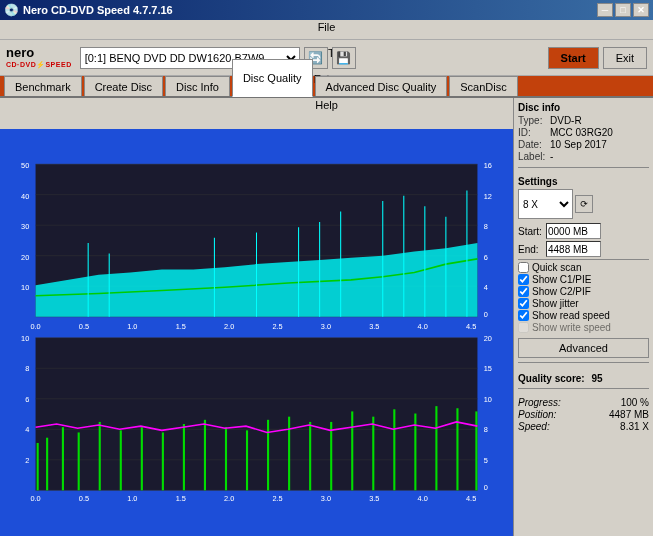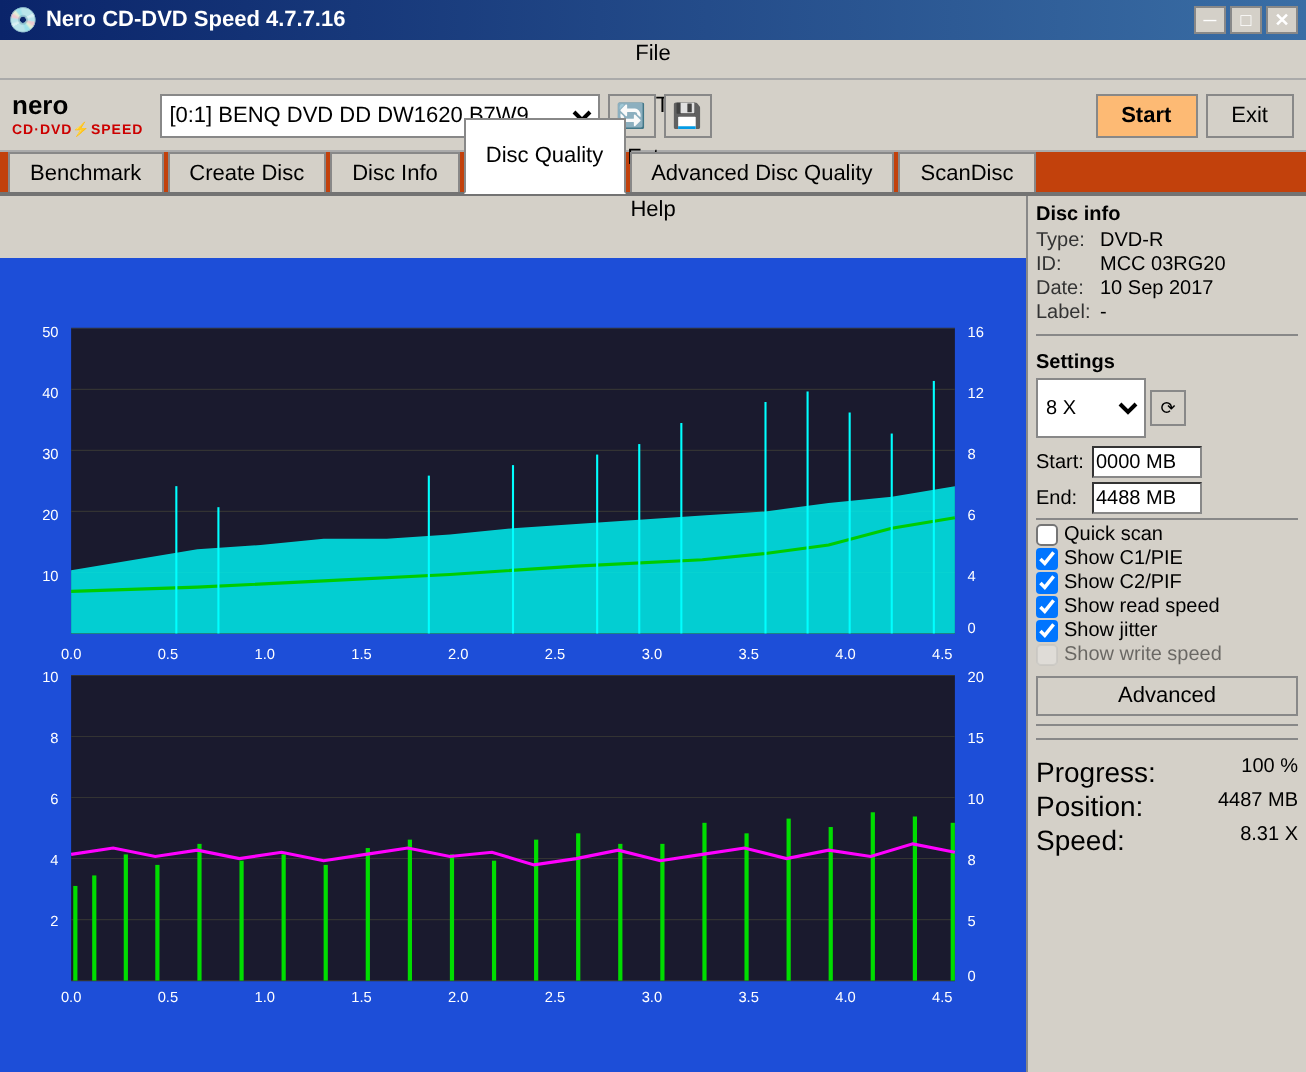--- a/index.html
+++ b/index.html
@@ -12,21 +12,21 @@
     .titlebar-btn { width: 16px; height: 14px; background: #d4d0c8; border: 1px solid #888; display: flex; align-items: center; justify-content: center; font-size: 9px; cursor: pointer; }
 
     
     .menubar { background: #d4d0c8; height: 20px; display: flex; align-items: center; border-bottom: 1px solid #aaa; padding: 0 4px; gap: 12px; flex-direction: column; }
     .menubar-item { font-size: 11px; cursor: pointer; padding: 1px 4px; }
 
     
     .toolbar { background: #d4d0c8; height: 36px; display: flex; align-items: center; padding: 2px 6px; gap: 4px; border-bottom: 1px solid #aaa; }
     .drive-select { height: 22px; width: 220px; font-size: 11px; border: 1px solid #888; background: white; }
     .toolbar-icon-btn { width: 24px; height: 22px; background: #d4d0c8; border: 1px solid #888; display: flex; align-items: center; justify-content: center; cursor: pointer; font-size: 12px; }
-    .start-btn { height: 22px; padding: 0 12px; background: #fdba74; border: 1px solid #888; cursor: pointer; font-size: 11px; font-weight: bold; }
+    .start-btn { height: 22px; padding: 0 12px; background: #c2410c; border: 1px solid #888; cursor: pointer; font-size: 11px; font-weight: bold; }
     .exit-btn { height: 22px; padding: 0 12px; background: #d4d0c8; border: 1px solid #888; cursor: pointer; font-size: 11px; }
 
     
     .tabs { background: #c2410c; height: 22px; display: flex; align-items: flex-end; padding: 0 4px; gap: 2px; border-bottom: 2px solid #737373; }
     .tab { height: 20px; padding: 0 10px; border: 1px solid #888; border-bottom: none; background: #d4d0c8; cursor: pointer; font-size: 11px; display: flex; align-items: center; }
     .tab.active { background: white; border-bottom: 1px solid white; margin-bottom: -1px; height: 38px; }
 
     
     .main { display: flex; height: calc(536px - 20px - 20px - 36px - 22px); }
 
@@ -55,21 +55,21 @@
     .checkbox-label { font-size: 10px; }
 
     .advanced-btn { width: 100%; height: 20px; background: #d4d0c8; border: 1px solid #888; cursor: pointer; font-size: 11px; margin-top: 4px; }
 
     .quality-row { margin-top: 6px; }
     .quality-label { font-size: 10px; font-weight: bold; }
     .quality-value { font-size: 10px; color: black; font-weight: bold; }
 
     .progress-section { margin-top: 4px; }
     .prog-row { display: flex; justify-content: space-between; margin-bottom: 1px; }
-    .prog-label { font-size: 14px; }
+    .prog-label { font-size: 10px; font-style: italic; }
     .prog-value { font-size: 10px; }
 
     
     .chart-svg { width: 100%; height: 100%; }
 
     .nero-logo { display: flex; flex-direction: column; margin-right: 4px; }
 
     .divider-line { height: 1px; background: #888; margin: 2px 0; }
   </style>
 </head>
@@ -286,36 +286,40 @@
       <div class="checkbox-row">
         <input type="checkbox" checked="" style="">
         <span class="checkbox-label">Show C1/PIE</span>
       </div>
       <div class="checkbox-row">
         <input type="checkbox" checked="" style="">
         <span class="checkbox-label">Show C2/PIF</span>
       </div>
       <div class="checkbox-row">
         <input type="checkbox" checked="" style="">
+        <span class="checkbox-label">Show jitter</span>
+      </div>
+      <div class="checkbox-row">
+        <input type="checkbox" checked="" style="">
         <span class="checkbox-label">Show read speed</span>
-      </div>
-      <div class="checkbox-row">
-        <input type="checkbox" checked="" style="">
-        <span class="checkbox-label">Show jitter</span>
       </div>
       <div class="checkbox-row" style="opacity:0.5;">
         <input type="checkbox" disabled="" style="">
         <span class="checkbox-label">Show write speed</span>
       </div>
 
       <button class="advanced-btn">Advanced</button>
     </div>
 
     <div class="divider-line"></div>
 
+    <div class="quality-row">
+      <span class="quality-label">Quality score:</span>
+      <span class="quality-value" style="margin-left:4px;">95</span>
+    </div>
 
     <div class="divider-line"></div>
 
     <div class="progress-section">
       <div class="prog-row">
         <span class="prog-label">Progress:</span>
         <span class="prog-value">100 %</span>
       </div>
       <div class="prog-row">
         <span class="prog-label">Position:</span>

